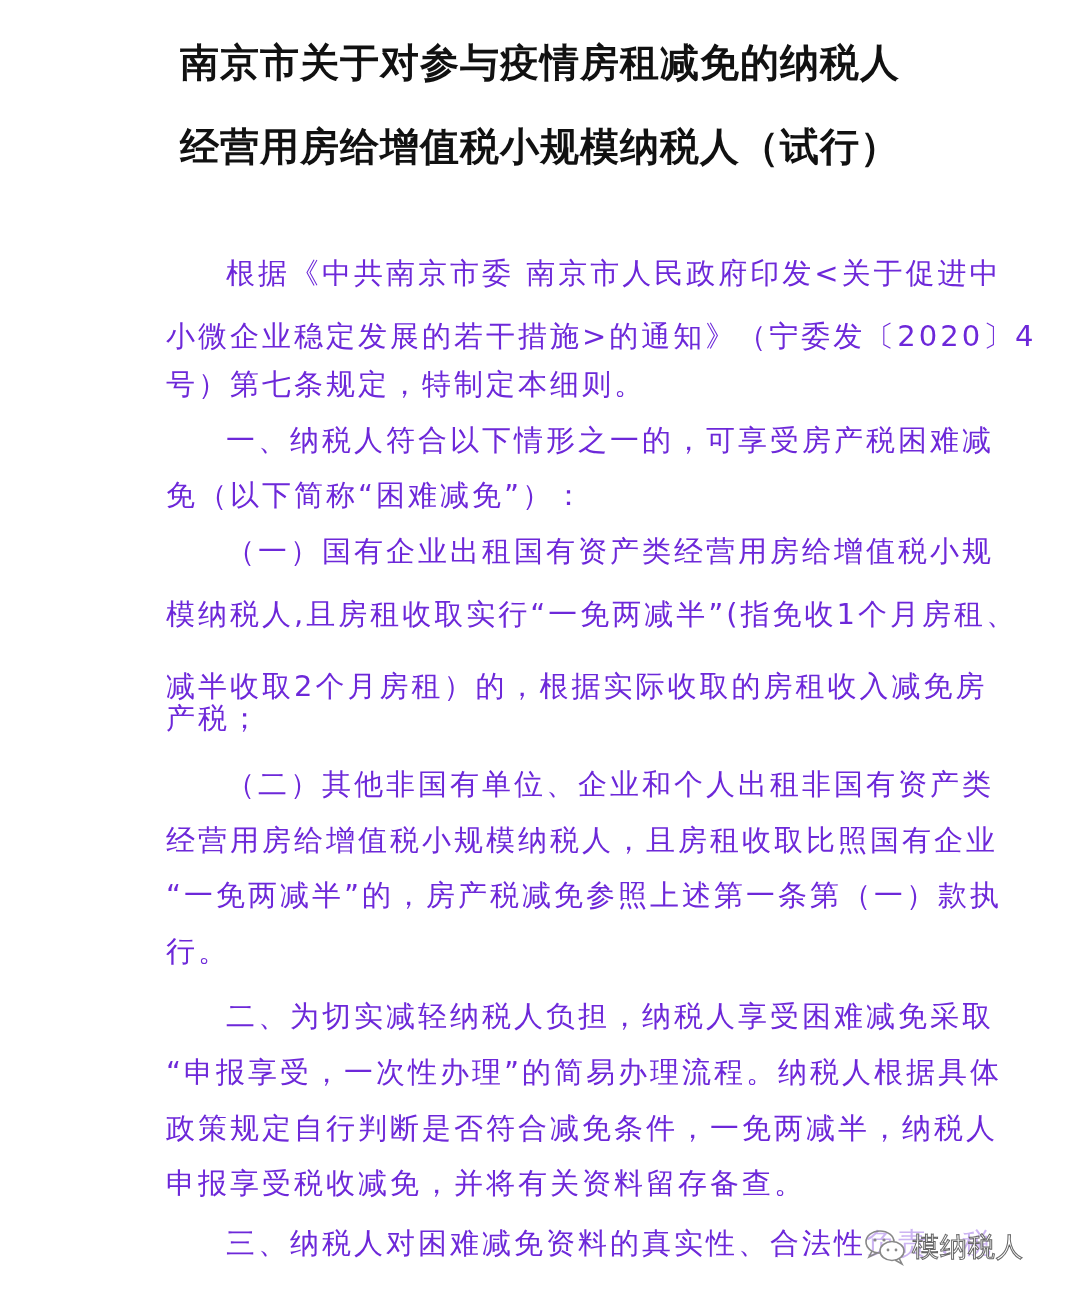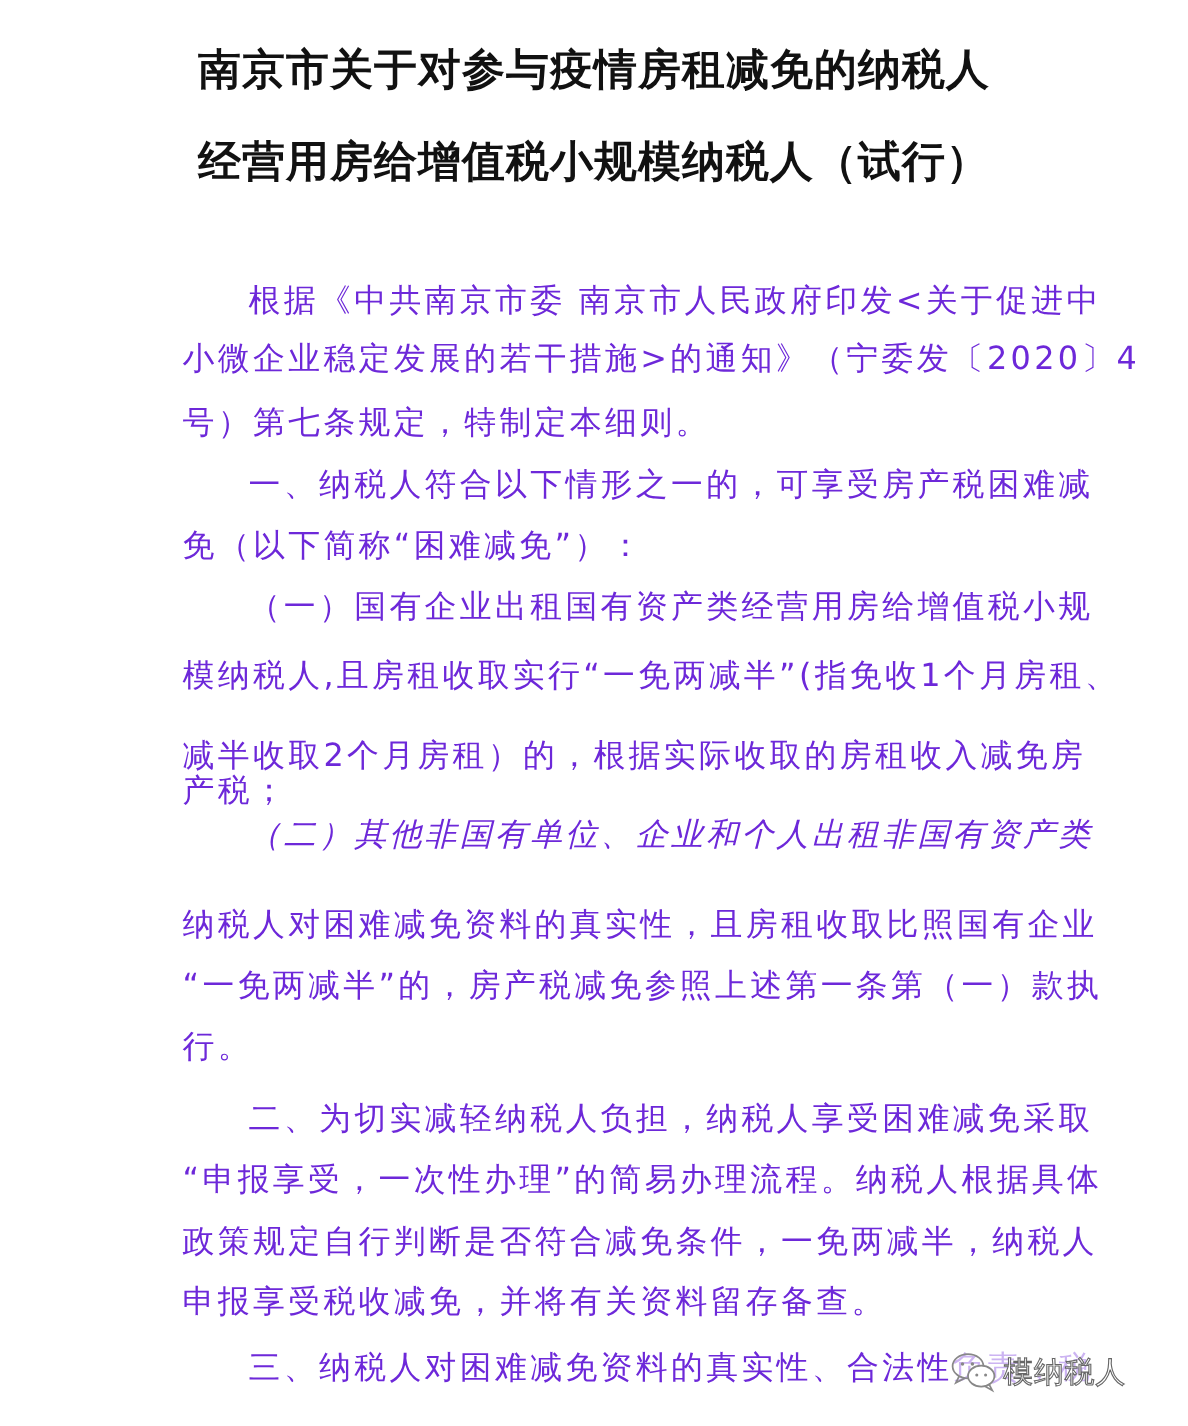--- a/index.html
+++ b/index.html
@@ -71,30 +71,30 @@
   </style>
 </head>
 <body>
 
 <div>
   <div class="doc-title title-line-1">南京市关于对参与疫情房租减免的纳税人</div>
   <div class="doc-title title-line-2">经营用房给增值税小规模纳税人（试行）</div>
 
   <div id="body-lines">
       <div class="body-line indent" style="top: 255px;">根据《中共南京市委 南京市人民政府印发&lt;关于促进中</div>
-      <div class="body-line" style="top: 307px;">小微企业稳定发展的若干措施&gt;的通知》（宁委发〔2020〕4</div>
+      <div class="body-line" style="top: 318px;">小微企业稳定发展的若干措施&gt;的通知》（宁委发〔2020〕4</div>
       <div class="body-line last" style="top: 366px;">号）第七条规定，特制定本细则。</div>
       <div class="body-line indent" style="top: 422px;">一、纳税人符合以下情形之一的，可享受房产税困难减</div>
       <div class="body-line last" style="top: 477px;">免（以下简称“困难减免”）：</div>
       <div class="body-line indent" style="top: 533px;">（一）国有企业出租国有资产类经营用房给增值税小规</div>
       <div class="body-line" style="top: 596px;">模纳税人,且房租收取实行“一免两减半”(指免收1个月房租、</div>
       <div class="body-line" style="top: 668px;">减半收取2个月房租）的，根据实际收取的房租收入减免房</div>
       <div class="body-line last" style="top: 700px;">产税；</div>
-      <div class="body-line indent" style="top: 740px; font-style: italic;">（二）其他非国有单位、企业和个人出租非国有资产类</div>
-      <div class="body-line" style="top: 822px;">纳税人对困难减免资料的真实性，且房租收取比照国有企业</div>
+      <div class="body-line indent" style="top: 766px;">（二）其他非国有单位、企业和个人出租非国有资产类</div>
+      <div class="body-line" style="top: 822px;">经营用房给增值税小规模纳税人，且房租收取比照国有企业</div>
       <div class="body-line" style="top: 877px;">“一免两减半”的，房产税减免参照上述第一条第（一）款执</div>
       <div class="body-line last" style="top: 933px;">行。</div>
       <div class="body-line indent" style="top: 998px;">二、为切实减轻纳税人负担，纳税人享受困难减免采取</div>
       <div class="body-line" style="top: 1054px;">“申报享受，一次性办理”的简易办理流程。纳税人根据具体</div>
       <div class="body-line" style="top: 1110px;">政策规定自行判断是否符合减免条件，一免两减半，纳税人</div>
       <div class="body-line last" style="top: 1165px;">申报享受税收减免，并将有关资料留存备查。</div>
       <div class="body-line indent" style="top: 1225px;">三、纳税人对困难减免资料的真实性、合法性负责，税</div>
     </div>
 
   <div class="watermark">

